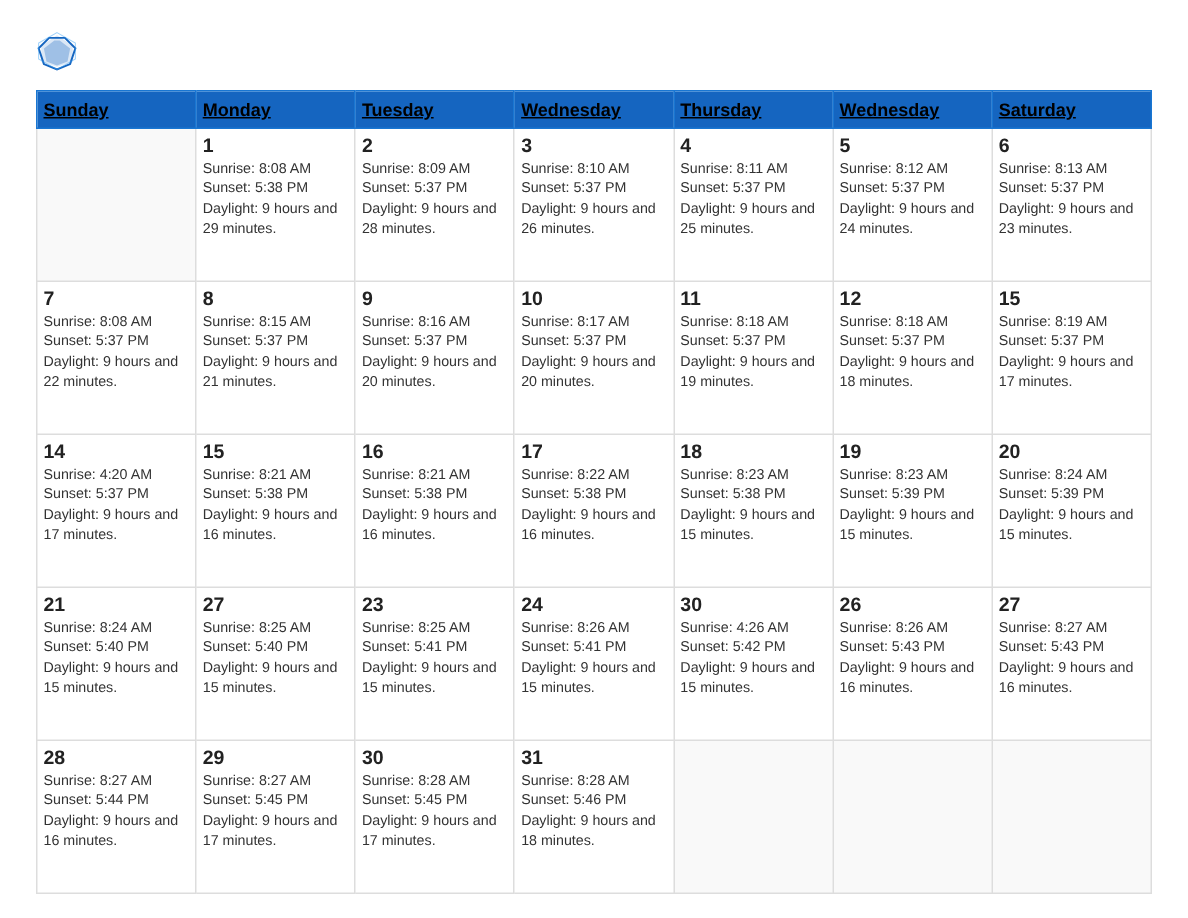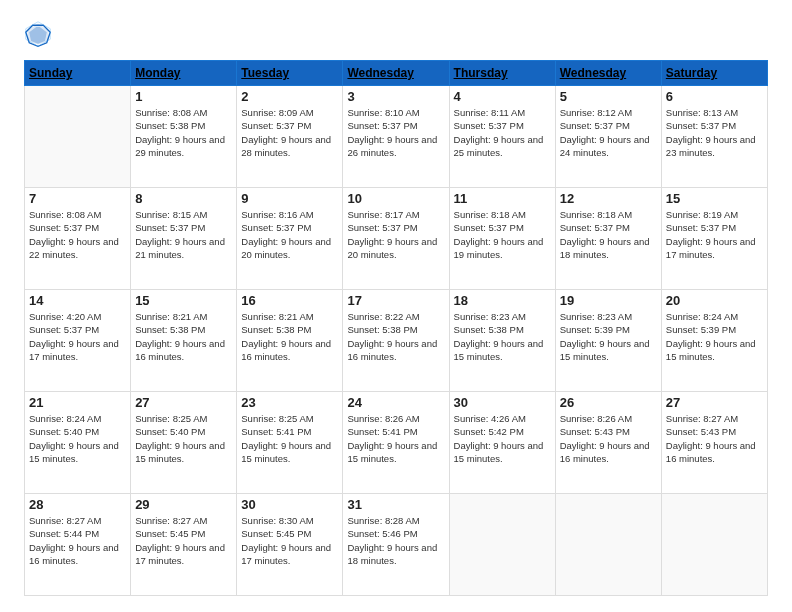--- a/index.html
+++ b/index.html
@@ -341,21 +341,21 @@
           </td>
           <td>
             <span class="day-number">29</span>
             <div class="day-info">Sunrise: 8:27 AM
 Sunset: 5:45 PM
 Daylight: 9 hours
 and 17 minutes.</div>
           </td>
           <td>
             <span class="day-number">30</span>
-            <div class="day-info">Sunrise: 8:30 AM
+            <div class="day-info">Sunrise: 8:28 AM
 Sunset: 5:45 PM
 Daylight: 9 hours
 and 17 minutes.</div>
           </td>
           <td>
             <span class="day-number">31</span>
             <div class="day-info">Sunrise: 8:28 AM
 Sunset: 5:46 PM
 Daylight: 9 hours
 and 18 minutes.</div>

